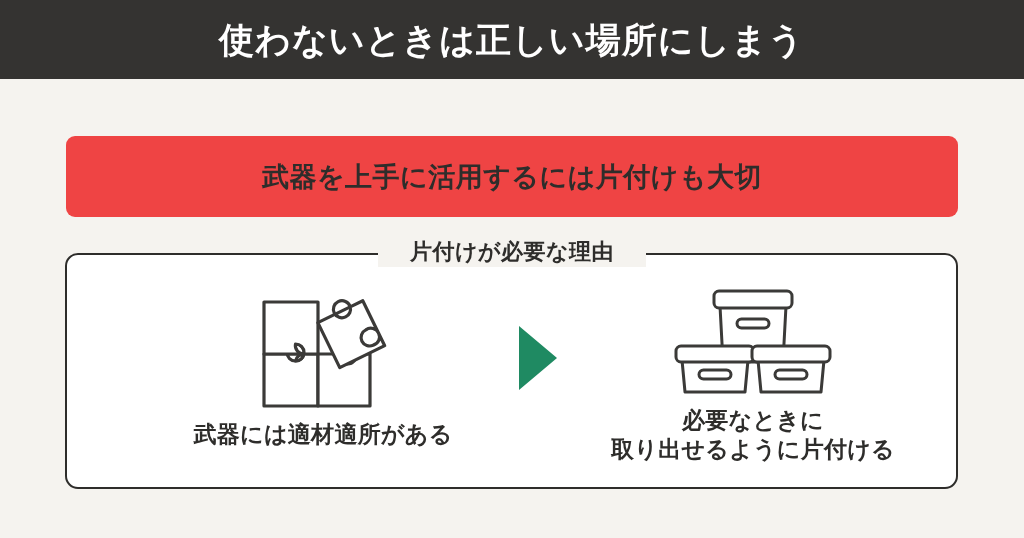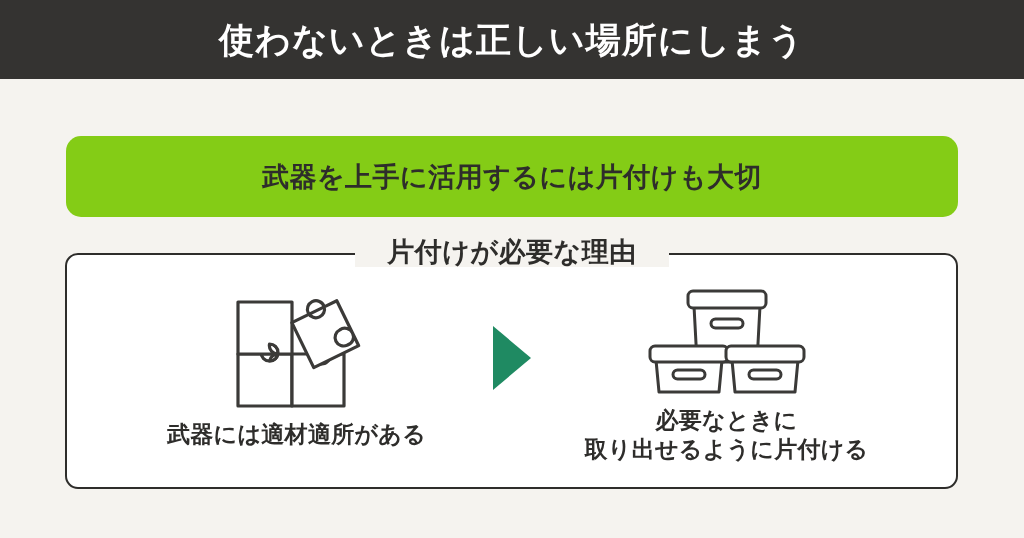--- a/index.html
+++ b/index.html
@@ -22,22 +22,22 @@
     font-size:35px;
     font-weight:bold;
     letter-spacing:1px;
     line-height:1;
     white-space:nowrap;
   }
 
   
   .banner {
     position:absolute; left:66px; top:136px; width:892px; height:81px;
-    background:#84cc16;
-    border-radius:15px;
+    background:#ef4444;
+    border-radius:9px;
     display:flex; align-items:center; justify-content:center;
   }
   .banner-text {
     color:#2e2d2b;
     font-size:27px;
     font-weight:bold;
     letter-spacing:0.5px;
     white-space:nowrap;
   }
 
@@ -50,31 +50,31 @@
   }
   .panel-legend {
     position:absolute; left:0; top:237px; width:1024px;
     text-align:center; pointer-events:none;
   }
   .panel-legend span {
     display:inline-block;
     background:#f5f3ef;
     padding:0 32px;
     color:#2e2d2b;
-    font-size:27px;
+    font-size:22px;
     font-weight:bold;
     letter-spacing:0.5px;
     line-height:30px;
     white-space:nowrap;
   }
 
   
   .panel-body {
     position:absolute; left:65px; top:253px; width:893px; height:236px;
-    display:flex; align-items:center; justify-content:center;
+    display:flex; align-items:center; justify-content:flex-end;
     padding:0 40px;
   }
   .col {
     display:flex; flex-direction:column; align-items:center; justify-content:center;
     width:330px;
   }
   .art { height:118px; display:flex; align-items:center; justify-content:center; }
   .caption {
     margin-top:10px;
     color:#2e2d2b;

